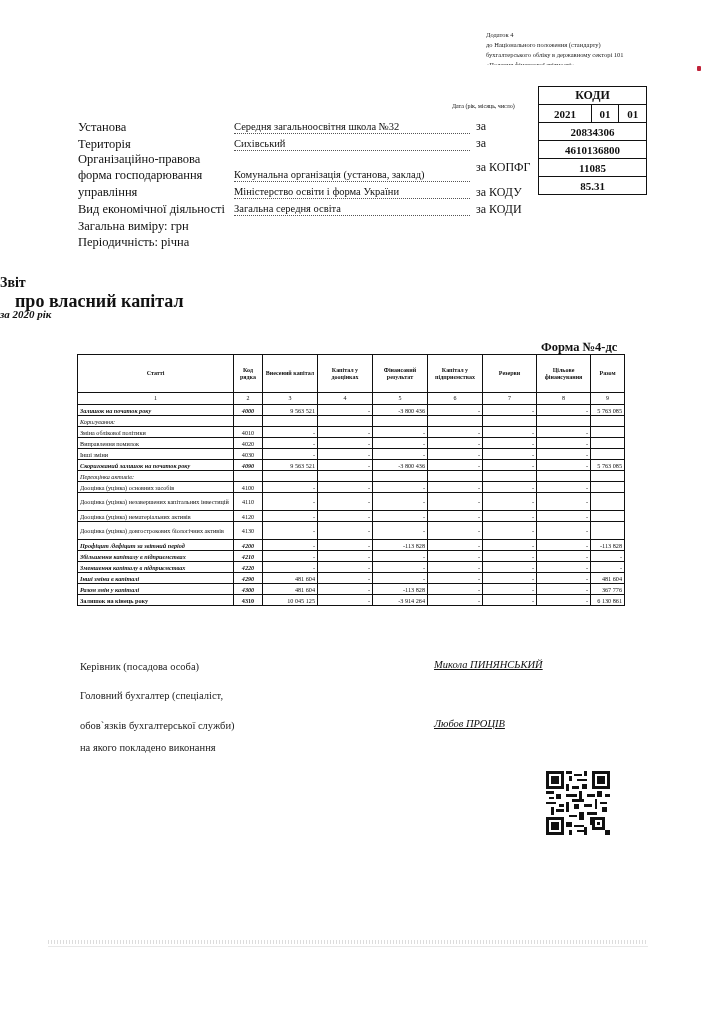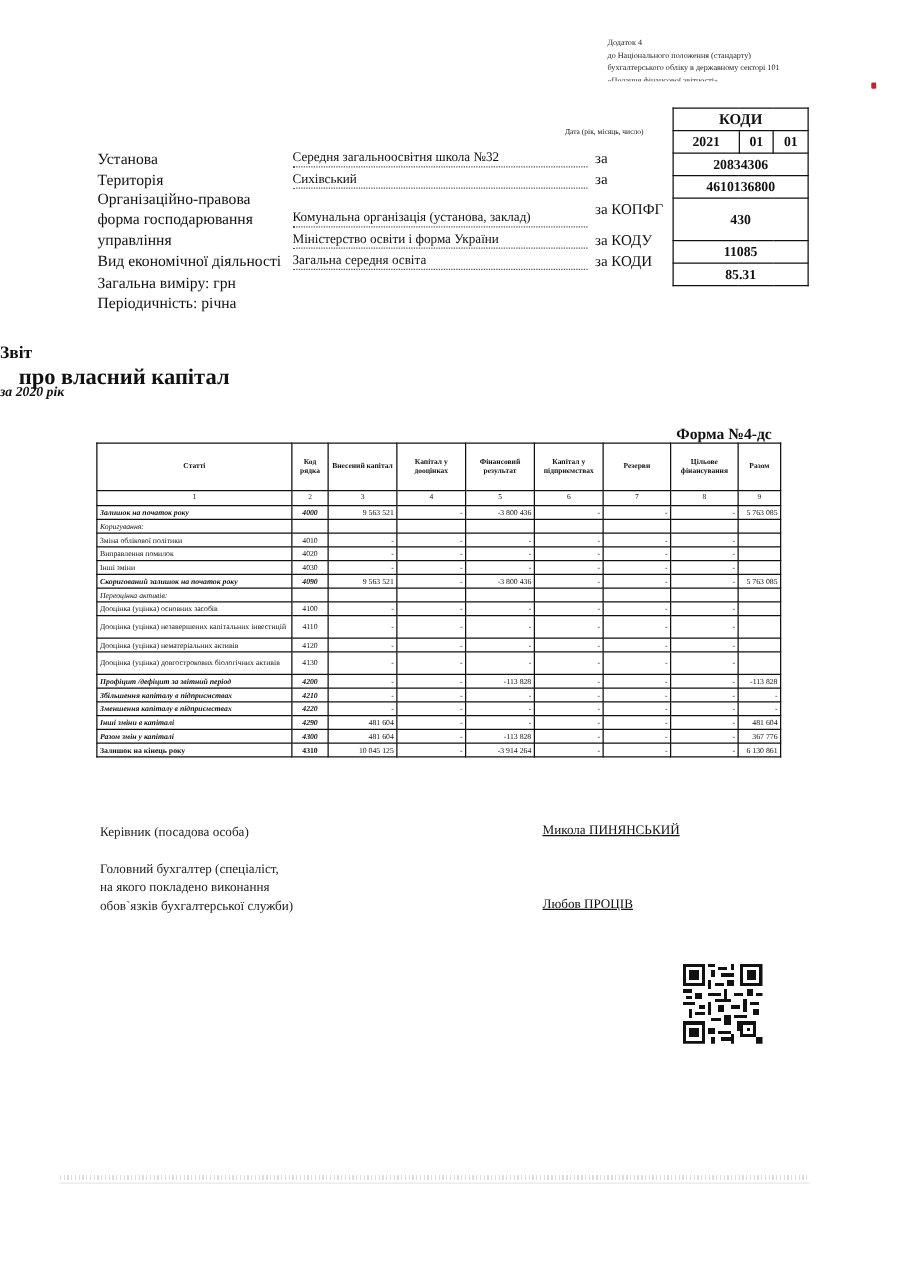--- a/index.html
+++ b/index.html
@@ -32,21 +32,21 @@
   table.main tr.nums td { height: 11px; text-align: center; font-size: 6px; }
   table.main tr.tall td { height: 17px; }
   table.main td.num { text-align: right; }
   table.main td.code { text-align: center; }
   table.main tr.bi td.label, table.main tr.bi td.code { font-weight: bold; font-style: italic; }
   table.main tr.it td.label { font-style: italic; }
   table.main tr.b td.label, table.main tr.b td.code { font-weight: bold; }
   table.main tr.last td { border-bottom: 1.6px solid #111; }
 
   .sig-label { left: 80px; font-size: 10.5px; line-height: 15px; color: #222; }
-  .sig-name { font-size: 10.5px; text-decoration: underline; white-space: nowrap; }
+  .sig-name { font-size: 10.5px; font-style: italic; text-decoration: underline; white-space: nowrap; }
 
   .qr { left: 546px; top: 771px; width: 64px; height: 64px; }
   .scan-line { left: 48px; top: 940px; width: 600px; height: 4px; background: repeating-linear-gradient(90deg, #d4d4d4 0 1px, #ffffff 1px 3px); opacity: 0.8; }
   .scan-line2 { left: 48px; top: 946px; width: 600px; height: 1px; background: #e8e8e8; }
 </style>
 </head>
 <body>
 
 <div class="abs annex">
   <div>Додаток 4</div>
@@ -65,23 +65,20 @@
   <tr>
     <td>2021</td>
     <td>01</td>
     <td>01</td>
   </tr>
   <tr>
         <td colspan="3">20834306</td>
       </tr>
   <tr>
         <td colspan="3">4610136800</td>
-      </tr>
-  <tr>
-        <td colspan="3" class="tall">430</td>
       </tr>
   <tr>
         <td colspan="3">11085</td>
       </tr>
   <tr>
         <td colspan="3">85.31</td>
       </tr>
 </tbody>
   </table>
 
@@ -337,21 +334,21 @@
     <td class="num">-</td>
     <td class="num">6 130 861</td>
   </tr>
 </tbody>
   </table>
 
 <div class="abs sig-label" style="top:659px">Керівник (посадова особа)</div>
 <div class="abs sig-name" style="left:434px; top:659px">Микола ПИНЯНСЬКИЙ</div>
 
 <div class="abs sig-label" style="top:688px">Головний бухгалтер (спеціаліст,</div>
-<div class="abs sig-label" style="top:703px">на якого покладено виконання</div>
+<div class="abs sig-label" style="top:740px">на якого покладено виконання</div>
 <div class="abs sig-label" style="top:718px">обов`язків бухгалтерської служби)</div>
 <div class="abs sig-name" style="left:434px; top:718px">Любов ПРОЦІВ</div>
 
 <svg class="abs qr" viewBox="0 0 25 25" shape-rendering="crispEdges">
   <rect width="25" height="25" fill="#fff"></rect>
   <g fill="#111">
     <rect x="0" y="0" width="7" height="7"></rect>
       <rect x="1" y="1" width="5" height="5" fill="#fff"></rect>
       <rect x="2" y="2" width="3" height="3"></rect>
     <rect x="18" y="0" width="7" height="7"></rect>

